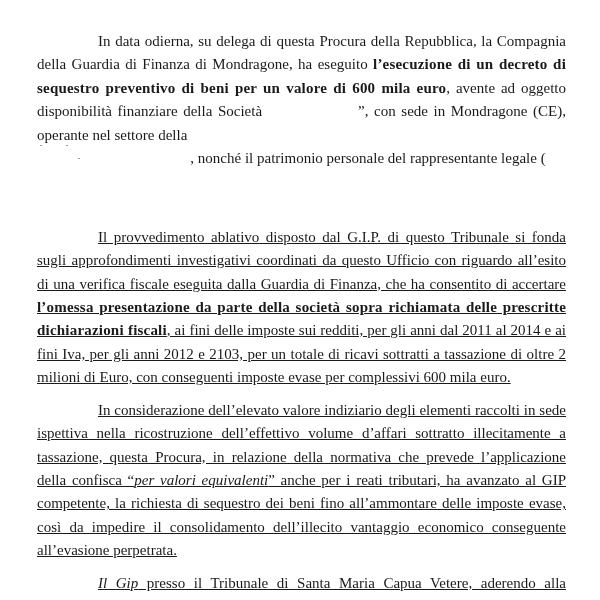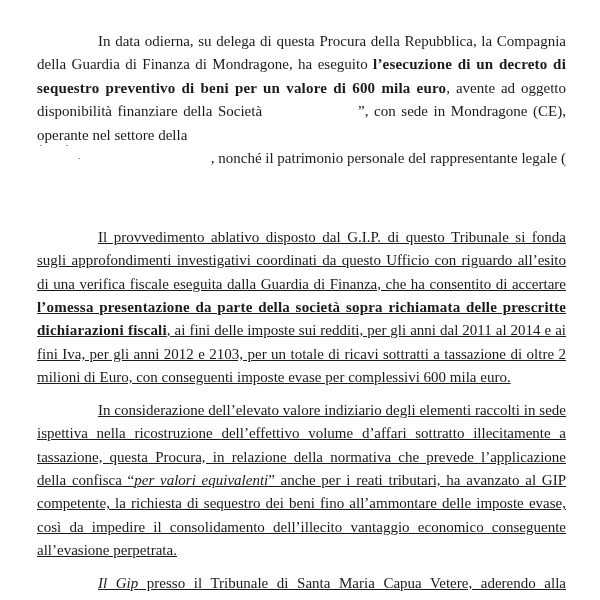--- a/index.html
+++ b/index.html
@@ -7,21 +7,21 @@
   .page {
     position: absolute; left: 37px; top: 30px; width: 529px;
     font-family: "Liberation Serif", "DejaVu Serif", serif;
     font-size: 15px; color: #1a1a1a; line-height: 23.4px;
   }
   .para { margin: 0; text-align: justify; text-indent: 61px; }
   .para.gap-sm { margin-top: 9px; text-decoration: underline; }
   b { font-weight: bold; letter-spacing: 0.2px; }
   i { font-style: italic; }
   .redact { display: inline-block; background: #ffffff; }
-  .center-line { text-indent: 0; display: block; padding-left: 133px; text-align: right; }
+  .center-line { text-indent: 0; display: block; padding-left: 133px; text-align: center; }
   .blank-line { height: 23px; }
   .speck { position: absolute; width: 2px; height: 1px; background: #9a9a9a; }
 </style>
 </head>
 <body>
 
 <div class="page">
 
   <p class="para"><span>In data odierna, su delega di questa Procura della Repubblica, la Compagnia della Guardia di Finanza di Mondragone, ha eseguito </span><b>l’esecuzione di un decreto di sequestro preventivo di beni per un valore di 600 mila euro</b><span>, avente ad oggetto disponibilità finanziare della Società</span><span class="redact" style="width:96px">&nbsp;</span><span>”, con sede in Mondragone (CE), operante nel settore della</span><span class="center-line"><span class="redact" style="width:0"></span><span>, nonché il patrimonio personale del rappresentante legale (</span><span class="redact" style="width:60px">&nbsp;</span></span></p>
 

